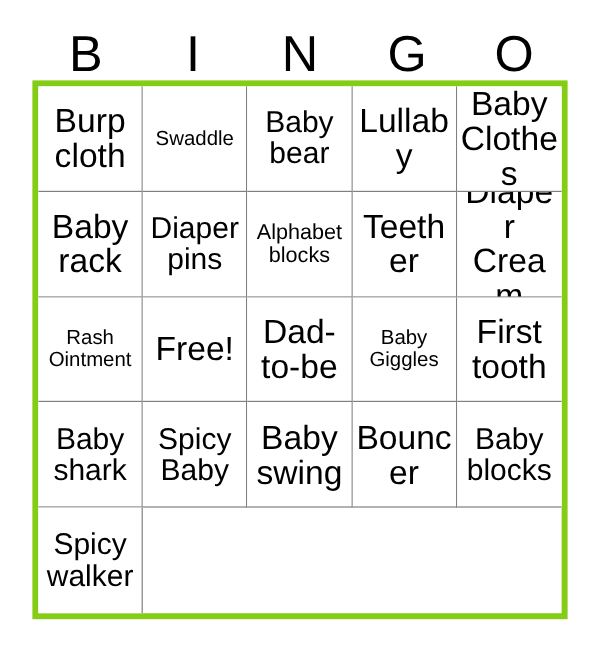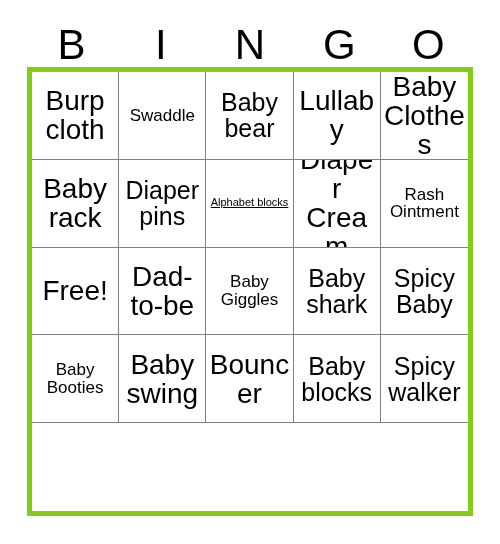--- a/index.html
+++ b/index.html
@@ -75,21 +75,21 @@
     color: #000000;
     word-break: break-word;
     hyphens: none;
   }
 
   
   .sz-xl  { font-size: 28px; }
   .sz-lg  { font-size: 25px; }
   .sz-md  { font-size: 28px; }
   .sz-sm  { font-size: 17px; }
-  .sz-xs  { font-size: 11px; text-decoration: underline; }
+  .sz-xs  { font-size: 18px; }
 </style>
 </head>
 <body>
 
 <div id="card">
 
   <div id="header">
     <div class="header-cell">B</div>
     <div class="header-cell">I</div>
     <div class="header-cell">N</div>
@@ -117,45 +117,48 @@
       </div>
     <div class="cell">
         <span class="cell-text sz-xl">Baby rack</span>
       </div>
     <div class="cell">
         <span class="cell-text sz-lg">Diaper pins</span>
       </div>
     <div class="cell">
         <span class="cell-text sz-xs">Alphabet blocks</span>
       </div>
+    <div class="cell">
+        <span class="cell-text sz-md">Teether</span>
+      </div>
 
     <div class="cell">
         <span class="cell-text sz-md">Diaper Cream</span>
       </div>
     <div class="cell">
         <span class="cell-text sz-sm">Rash Ointment</span>
       </div>
     <div class="cell">
         <span class="cell-text sz-xl">Free!</span>
       </div>
     <div class="cell">
         <span class="cell-text sz-xl">Dad-to-be</span>
       </div>
     <div class="cell">
         <span class="cell-text sz-sm">Baby Giggles</span>
       </div>
 
     <div class="cell">
+        <span class="cell-text sz-xl">First tooth</span>
+      </div>
+    <div class="cell">
         <span class="cell-text sz-lg">Baby shark</span>
       </div>
     <div class="cell">
         <span class="cell-text sz-lg">Spicy Baby</span>
-      </div>
-    <div class="cell">
-        <span class="cell-text sz-sm">Baby Booties</span>
       </div>
 
     <div class="cell">
         <span class="cell-text sz-xl">Baby swing</span>
       </div>
     <div class="cell">
         <span class="cell-text sz-md">Bouncer</span>
       </div>
     <div class="cell">
         <span class="cell-text sz-lg">Baby blocks</span>

